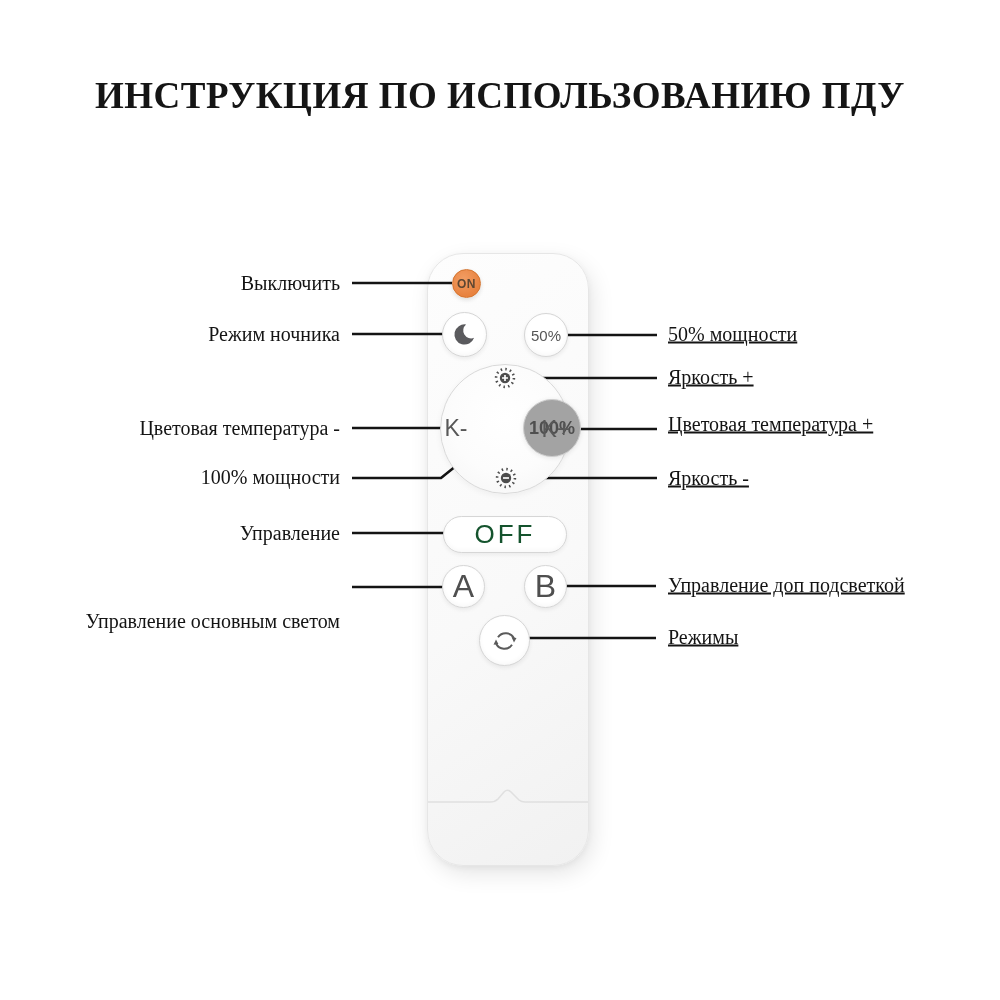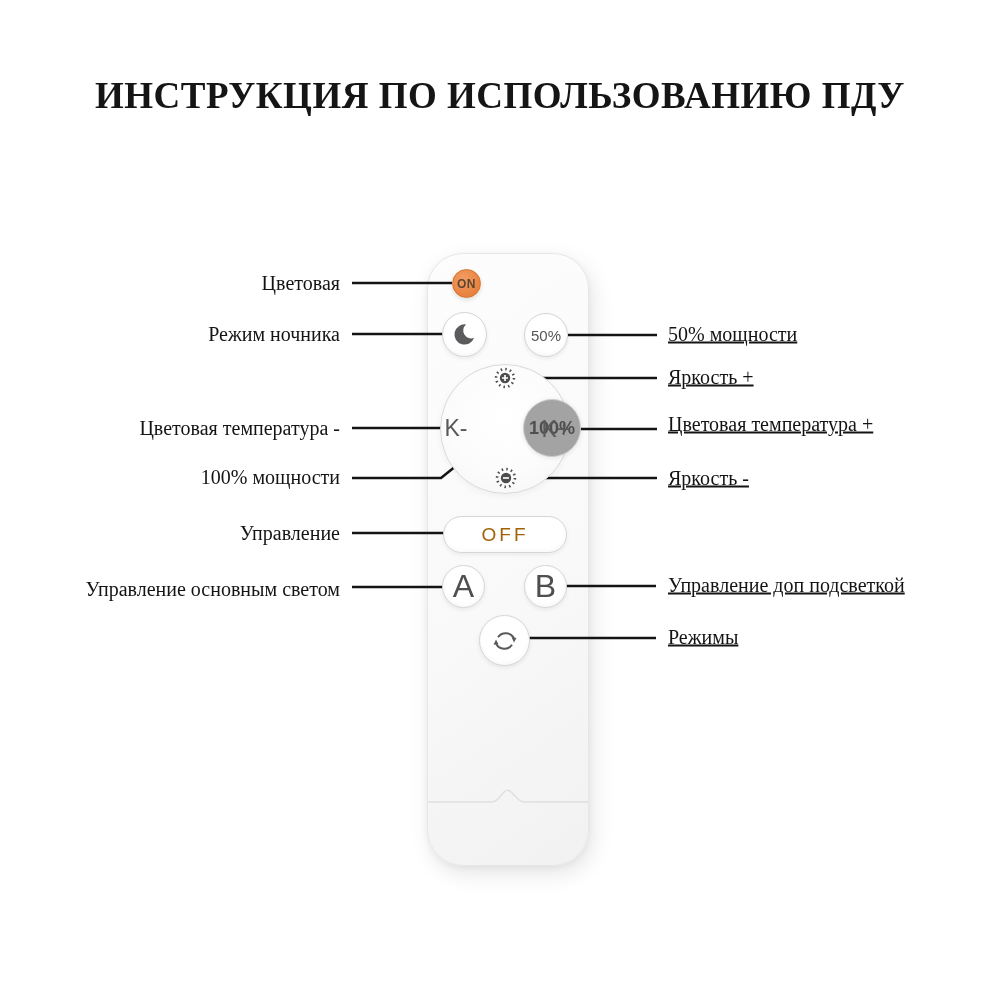--- a/index.html
+++ b/index.html
@@ -40,22 +40,22 @@
     background:radial-gradient(circle at 40% 32%, #f29d63 0%, #e8823f 70%);
     border:1px solid #d3732e; color:#5e4631;
     font-size:12px; font-weight:700; letter-spacing:0.5px;
     box-shadow:0 2px 4px rgba(0,0,0,0.12);
   }
   .pill {
     position:absolute; background:#ffffff; border:1.5px solid #d6d6d6;
     border-radius:19px; box-sizing:border-box;
     display:flex; align-items:center; justify-content:center;
     box-shadow:0 2px 4px rgba(0,0,0,0.06), inset 0 -2px 4px rgba(0,0,0,0.03);
-    font-family:"Liberation Sans", sans-serif; color:#a16207;
-    font-size:19px; letter-spacing:3px;
+    font-family:"Liberation Sans", sans-serif; color:#14532d;
+    font-size:26px; letter-spacing:3px;
   }
   .dial {
     position:absolute; left:440px; top:364px; width:130px; height:130px;
     border-radius:50%; box-sizing:border-box;
     background:radial-gradient(circle at 50% 42%, #ffffff 0%, #fcfcfc 55%, #f4f4f4 100%);
     border:1.5px solid #d9d9d9;
     box-shadow:0 2px 6px rgba(0,0,0,0.05);
   }
   .dial-inner {
     position:absolute; left:476px; top:399px; width:58px; height:58px;
@@ -152,26 +152,26 @@
 
   <div class="btn" style="left:479px; top:615px; width:51px; height:51px;">
     <svg width="32" height="32" viewBox="0 0 32 32" fill="none">
       <path d="M9 12.3 A 9.3 9.3 0 0 1 24.9 13.2" stroke="#5a5a5a" stroke-width="2"></path>
       <path d="M23 19.7 A 9.3 9.3 0 0 1 7.1 18.8" stroke="#5a5a5a" stroke-width="2"></path>
       <path d="M25 17.6 L22.6 12.3 L27.5 13.1 Z" fill="#5a5a5a"></path>
       <path d="M7 14.4 L4.5 19.7 L9.4 18.9 Z" fill="#5a5a5a"></path>
     </svg>
   </div>
 
-  <div class="lbl lbl-left" style="top:283px;">Цветовая</div>
+  <div class="lbl lbl-left" style="top:283px;">Выключить</div>
   <div class="lbl lbl-left" style="top:334px;">Режим ночника</div>
   <div class="lbl lbl-left" style="top:428px;">Цветовая температура -</div>
   <div class="lbl lbl-left" style="top:477px;">100% мощности</div>
   <div class="lbl lbl-left" style="top:533px;">Управление</div>
-  <div class="lbl lbl-left" style="top:589px;">Управление основным светом</div>
+  <div class="lbl lbl-left" style="top:621px;">Управление основным светом</div>
 
   <div class="lbl lbl-right" style="top:334px;">50% мощности</div>
   <div class="lbl lbl-right" style="top:377px;">Яркость +</div>
   <div class="lbl lbl-right" style="top:424px;">Цветовая температура +</div>
   <div class="lbl lbl-right" style="top:478px;">Яркость -</div>
   <div class="lbl lbl-right" style="top:585px;">Управление доп подсветкой</div>
   <div class="lbl lbl-right" style="top:637px;">Режимы</div>
 
 </div>
 

